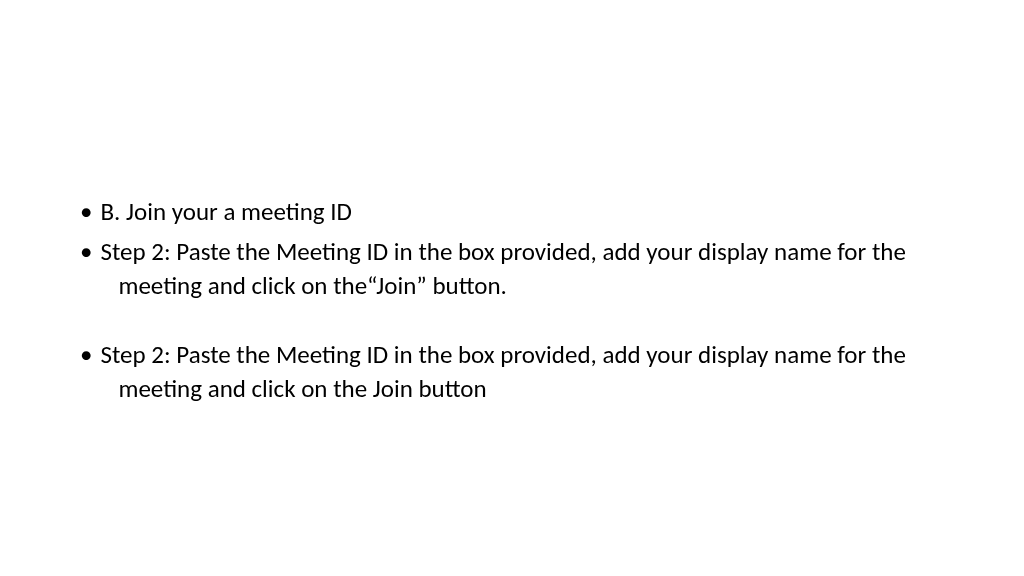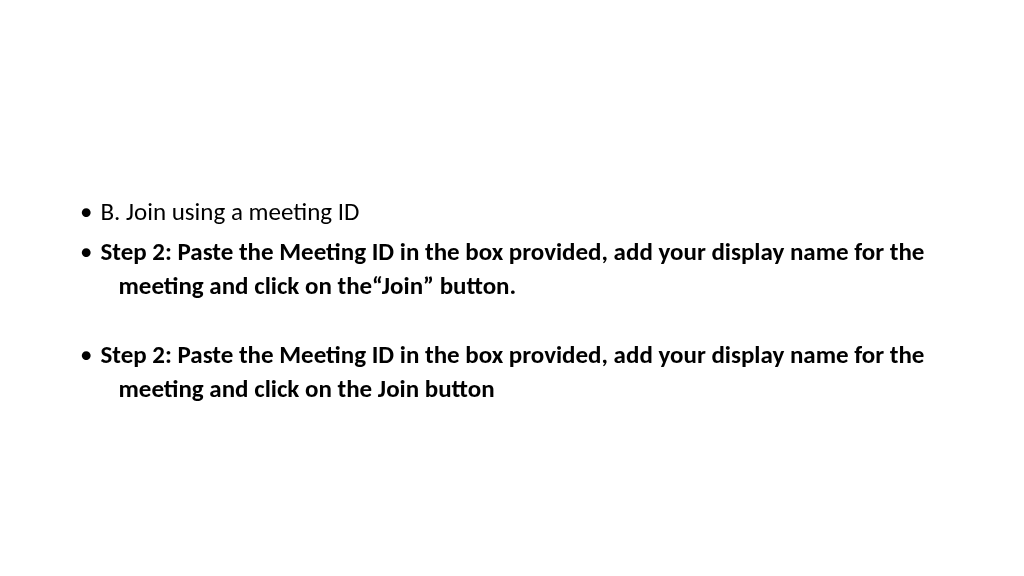--- a/index.html
+++ b/index.html
@@ -30,29 +30,28 @@
     .bullet-text {
       flex: 1;
     }
     .spacer {
       height: 30px;
     }
     .indent-wrap {
       padding-left: 18px;
       text-indent: -18px;
       display: block;
-      font-weight: bold;
     }
   </style>
 </head>
 <body>
 
 <div class="bullet-item">
   <span class="bullet-marker">•</span>
-  <span class="bullet-text">B. Join using a meeting ID</span>
+  <span class="bullet-text">B. Join your a meeting ID</span>
 </div>
 
 <div class="bullet-item">
   <span class="bullet-marker">•</span>
   <span class="bullet-text">
     <span class="indent-wrap">Step 2: Paste the Meeting ID in the box provided, add your display name for the meeting and click on the“Join” button.</span>
   </span>
 </div>
 
 <div class="spacer"></div>

